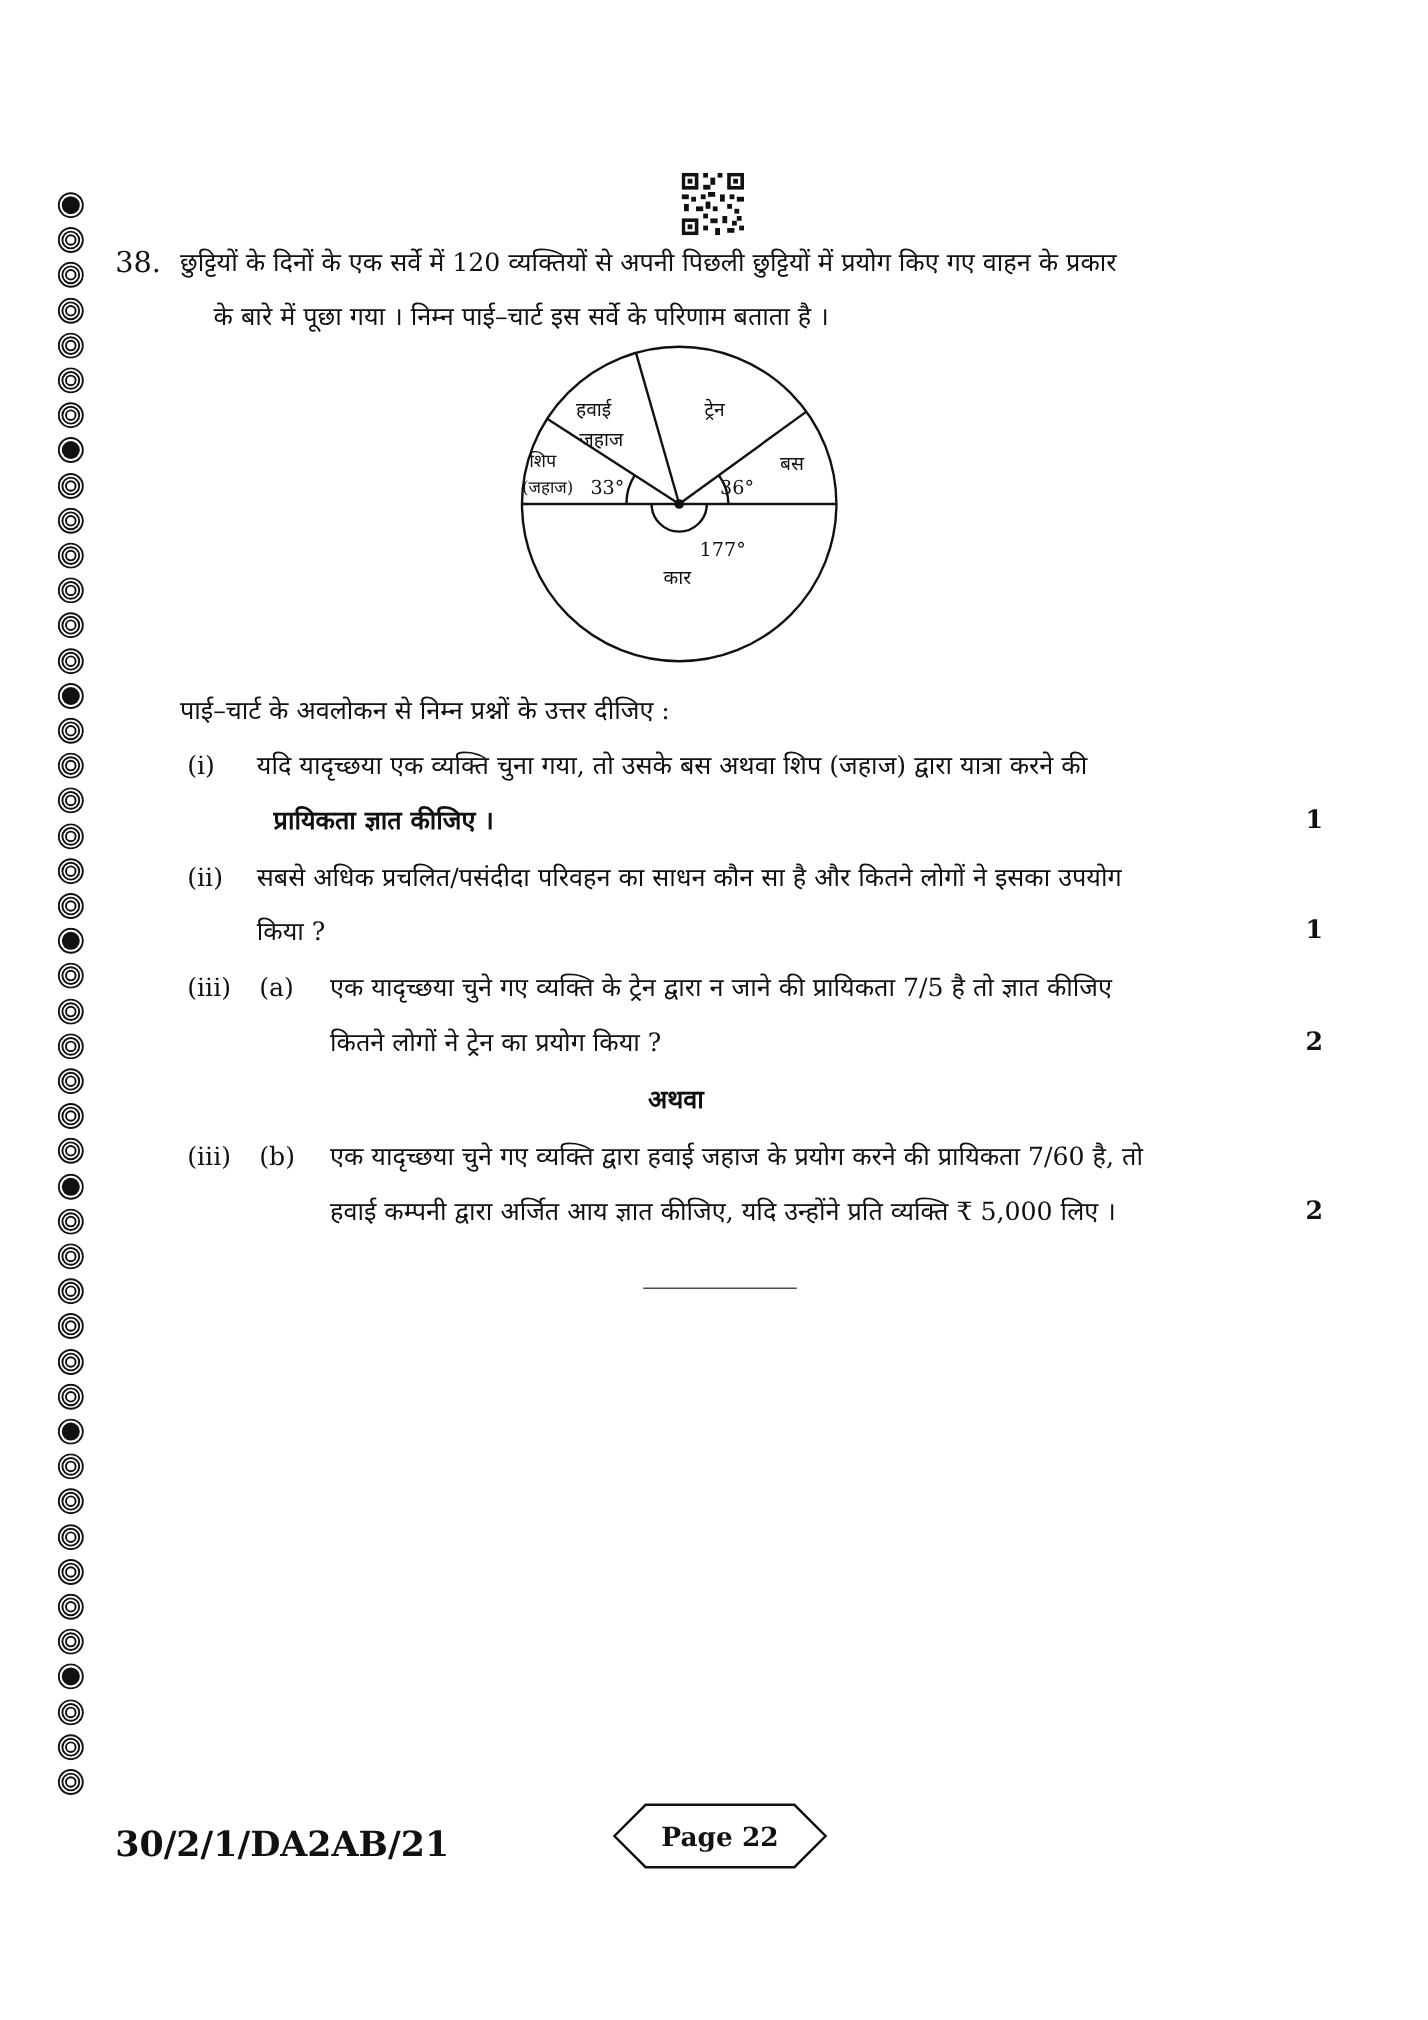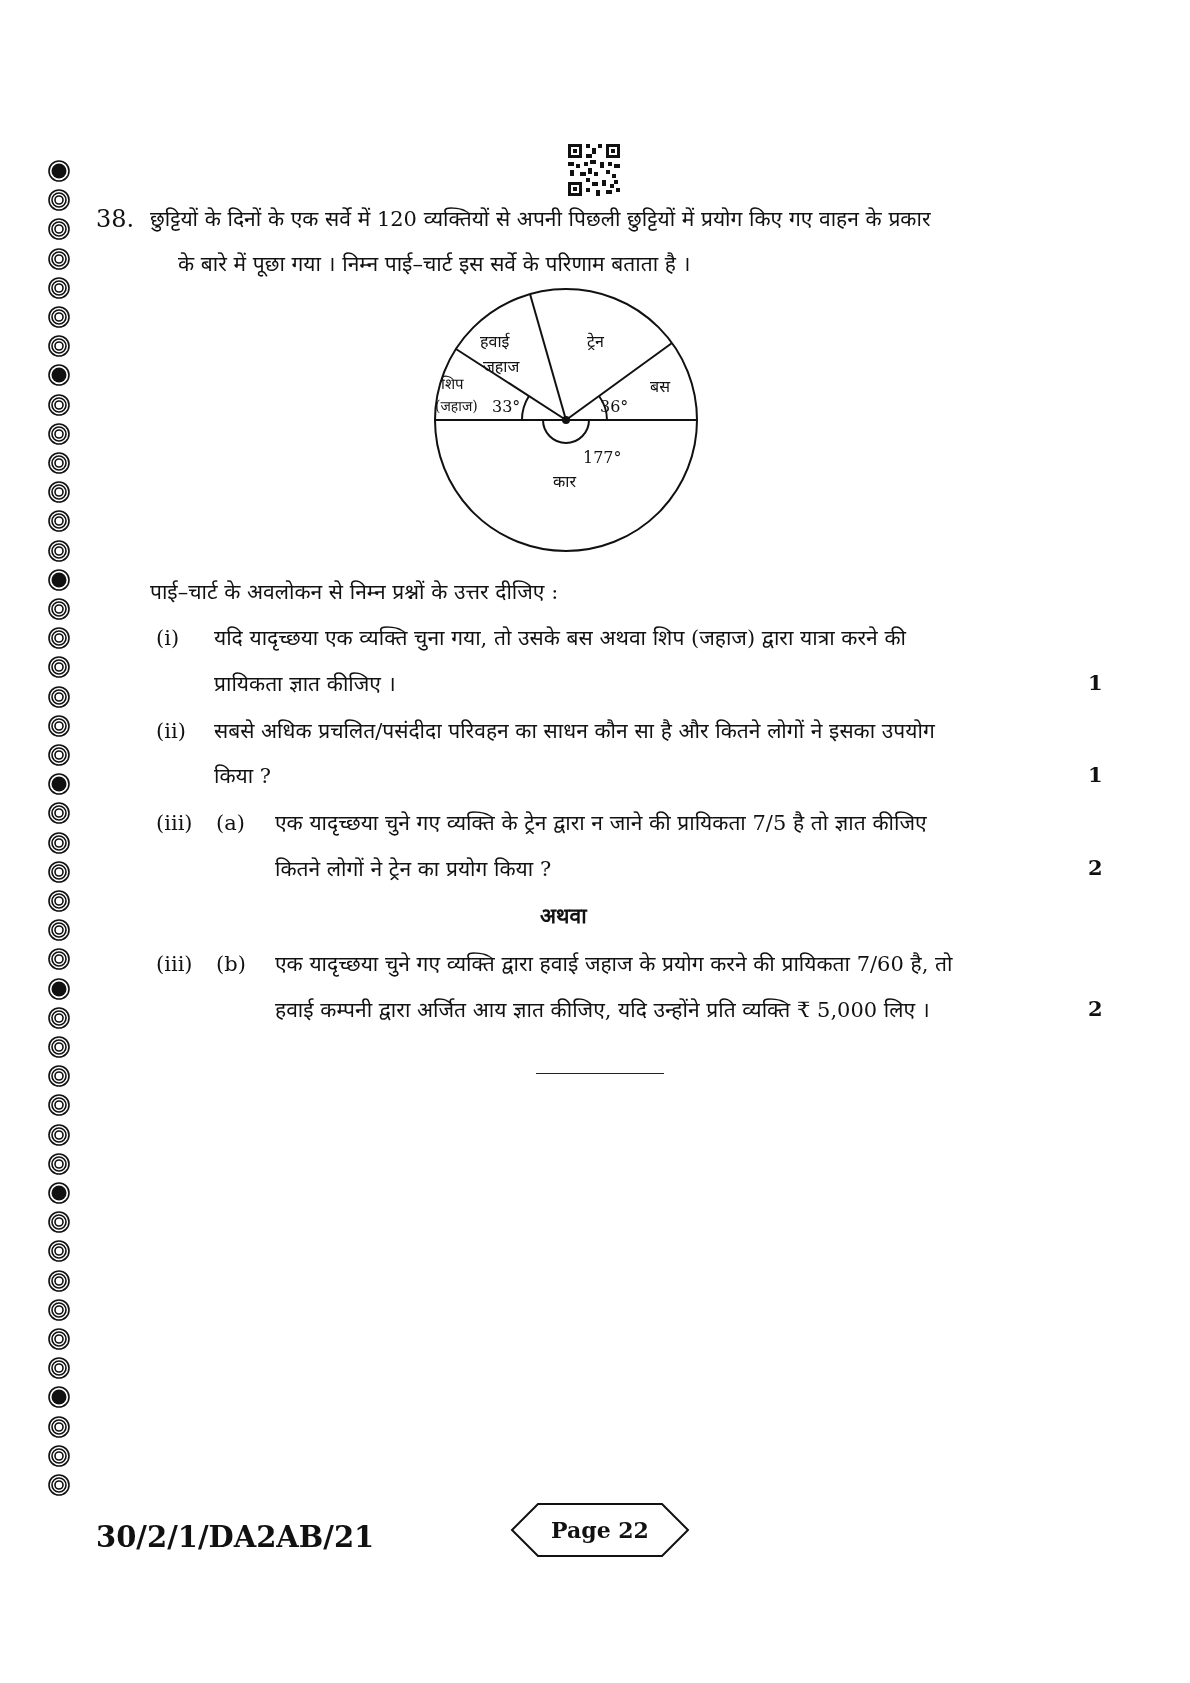--- a/index.html
+++ b/index.html
@@ -317,21 +317,21 @@
     <text x="170" y="126">36°</text>
     <text x="153" y="177">177°</text>
     <text x="123" y="201">कार</text>
   </g>
 </svg>
 
 <div class="line" style="left:150px;top:578px;">पाई–चार्ट के अवलोकन से निम्न प्रश्नों के उत्तर दीजिए :</div>
 
 <div class="line" style="left:156px;top:624px;">(i)</div>
 <div class="line" style="left:214px;top:624px;">यदि यादृच्छया एक व्यक्ति चुना गया, तो उसके बस अथवा शिप (जहाज) द्वारा यात्रा करने की</div>
-<div class="line" style="left:214px;top:670px;">प्रायिकता ज्ञात कीजिए ।</div>
+<div class="line" style="left:228px;top:670px;font-weight:bold;">प्रायिकता ज्ञात कीजिए ।</div>
 <div class="marks" style="top:670px;">1</div>
 
 <div class="line" style="left:156px;top:717px;">(ii)</div>
 <div class="line" style="left:214px;top:717px;">सबसे अधिक प्रचलित/पसंदीदा परिवहन का साधन कौन सा है और कितने लोगों ने इसका उपयोग</div>
 <div class="line" style="left:214px;top:762px;">किया ?</div>
 <div class="marks" style="top:762px;">1</div>
 
 <div class="line" style="left:156px;top:809px;">(iii)</div>
 <div class="line" style="left:216px;top:809px;">(a)</div>
 <div class="line" style="left:275px;top:809px;">एक यादृच्छया चुने गए व्यक्ति के ट्रेन द्वारा न जाने की प्रायिकता 7/5 है तो ज्ञात कीजिए</div>

